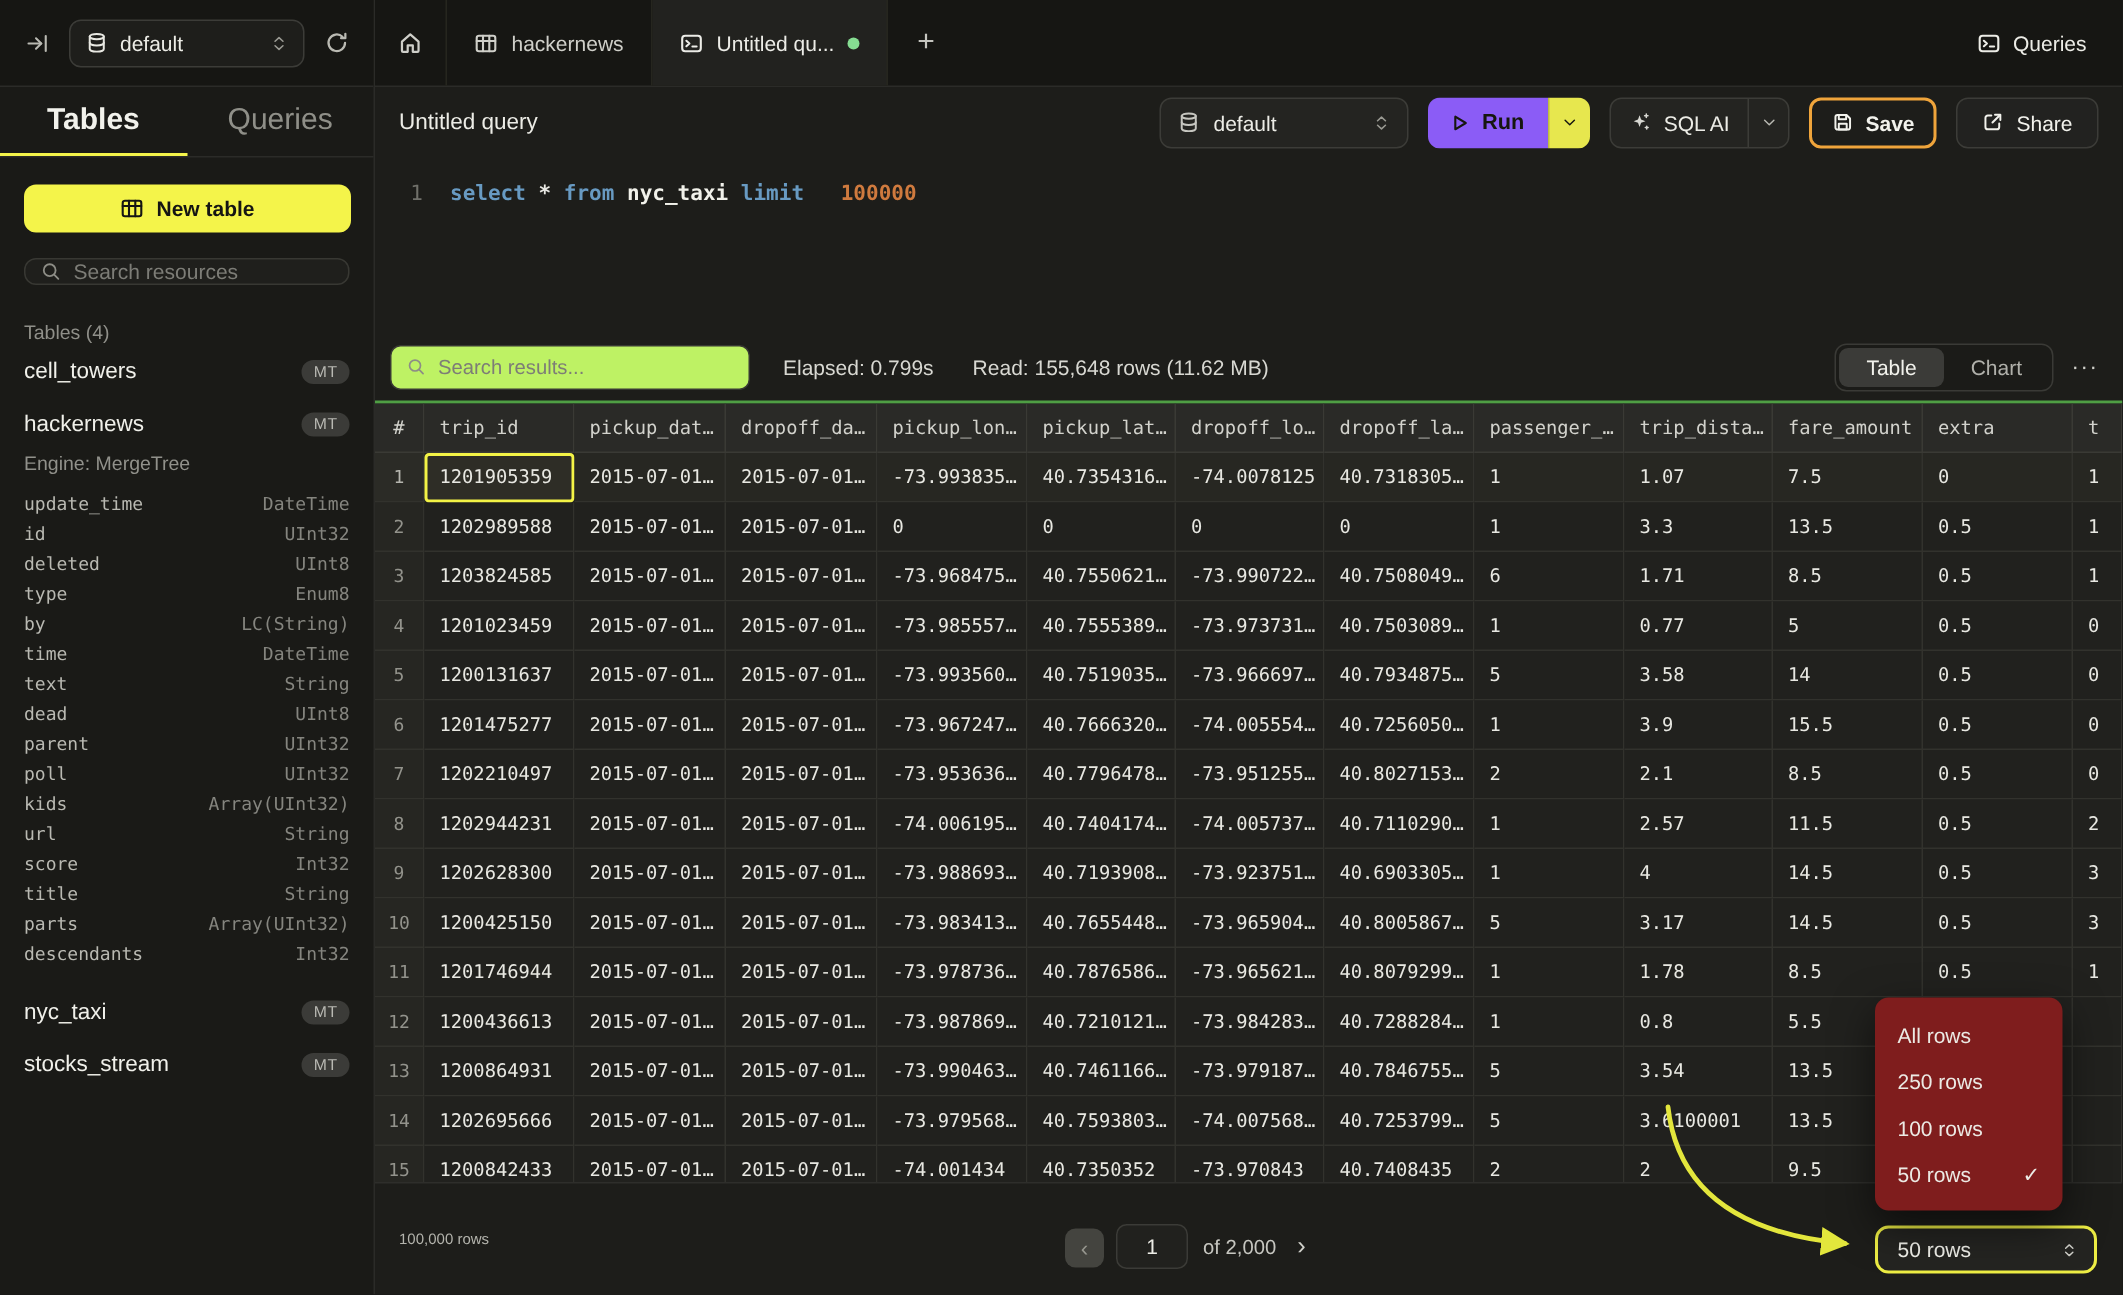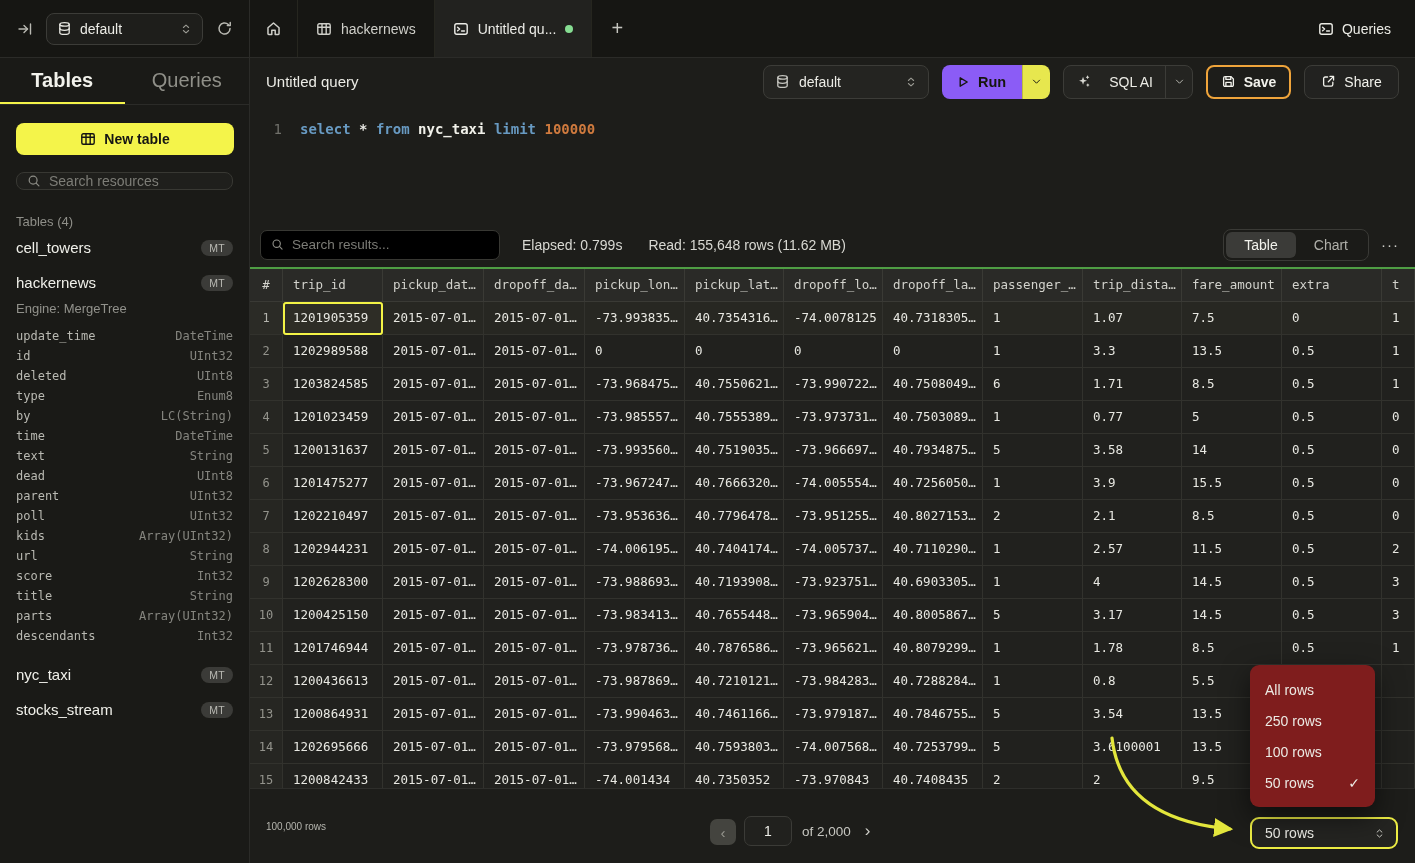--- a/index.html
+++ b/index.html
@@ -47,35 +47,35 @@
 
   .qheader { height:47px; display:flex; align-items:center; padding:0 16px; }
   .qtitle { font-size:15px; color:#ecece6; }
   .qactions { margin-left:auto; display:flex; align-items:center; gap:13px; }
   .qh-db { width:166px; height:34px; background:#242421; border:1px solid #3c3c38; border-radius:8px; display:flex; align-items:center; gap:9px; padding:0 11px; color:#c6c6c0; cursor:pointer; }
   .qh-db .lbl { flex:1; font-size:14px; }
   .run-btn { height:34px; display:flex; border-radius:8px; overflow:hidden; cursor:pointer; }
   .run-main { background:#8b5cf6; color:#16160f; display:flex; align-items:center; gap:8px; padding:0 16px 0 14px; font-size:14.5px; font-weight:600; }
   .run-caret { width:28px; background:#e7e74e; border-left:1px solid rgba(0,0,0,.18); display:flex; align-items:center; justify-content:center; color:#16160f; }
   .sqlai-btn { height:34px; background:#242421; border:1px solid #3c3c38; border-radius:8px; display:flex; align-items:center; cursor:pointer; }
-  .sqlai-main { display:flex; align-items:flex-start; gap:18px; padding:0 12px; color:#ecece6; font-size:14px; }
+  .sqlai-main { display:flex; align-items:flex-start; gap:8px; padding:0 12px; color:#ecece6; font-size:14px; }
   .sqlai-caret { width:27px; align-self:stretch; border-left:1px solid #3c3c38; display:flex; align-items:center; justify-content:center; color:#b9b9b2; }
   .save-btn { height:34px; width:85px; background:transparent; border:2px solid #efa43b; border-radius:8px; display:flex; align-items:center; justify-content:center; gap:8px; color:#f2f2ec; font-size:14px; font-weight:600; cursor:pointer; }
   .share-btn { height:34px; width:95px; background:#222220; border:1px solid #3c3c38; border-radius:8px; display:flex; align-items:center; justify-content:center; gap:8px; color:#f2f2ec; font-size:14px; cursor:pointer; }
 
   .editor { height:117px; display:flex; padding-top:13px; font-family:"DejaVu Sans Mono", monospace; font-size:14px; cursor:text; }
   .gutter { width:32px; text-align:right; color:#70706a; line-height:22px; }
   .code { padding-left:18px; line-height:22px; font-weight:600; white-space:pre; }
   .tk-keyword { color:#689ac2; }
   .tk-plain { color:#e9e9e4; }
   .tk-identifier { color:#f1f1ea; }
-  .tk-number { color:#cf7a3e; }
+  .tk-number { color:#cf7a3e;margin-left:16px; }
 
   .rtoolbar { height:45px; display:flex; align-items:center; padding:0 16px 0 10px; }
-  .rsearch { width:240px; height:30px; background:#000000; border:1px solid #383833; border-radius:7px; display:flex; align-items:center; gap:8px; padding:0 10px; color:#8d8d86; cursor:text; }
+  .rsearch { width:240px; height:30px; background:#bef264; border:1px solid #383833; border-radius:7px; display:flex; align-items:center; gap:8px; padding:0 10px; color:#8d8d86; cursor:text; }
   .rsearch .ph { color:#7d7d77; font-size:13.5px; }
   .elapsed { margin-left:22px; color:#d8d8d2; font-size:14px; }
   .readinfo { margin-left:26px; color:#d8d8d2; font-size:14px; }
   .seg { margin-left:auto; height:32px; background:#1b1b18; border:1px solid #3a3a36; border-radius:8px; display:flex; padding:2px; }
   .seg-item { padding:0 18px; display:flex; align-items:center; border-radius:6px; color:#b0b0aa; font-size:14px; cursor:pointer; }
   .seg-item.active { background:#3b3b38; color:#f2f2ec; }
   .more-btn { margin-left:12px; color:#cfcfc9; font-size:15px; letter-spacing:1px; cursor:pointer; }
 
   .gridwrap { height:521px; border-top:2px solid #4f9e44; overflow:hidden; }
   .grid { display:grid; grid-template-columns:33px 100px 101px 101px 100px 99px 99px 100px 100px 99px 100px 100px 33px; font-family:"DejaVu Sans Mono", monospace; font-size:12.5px; }

